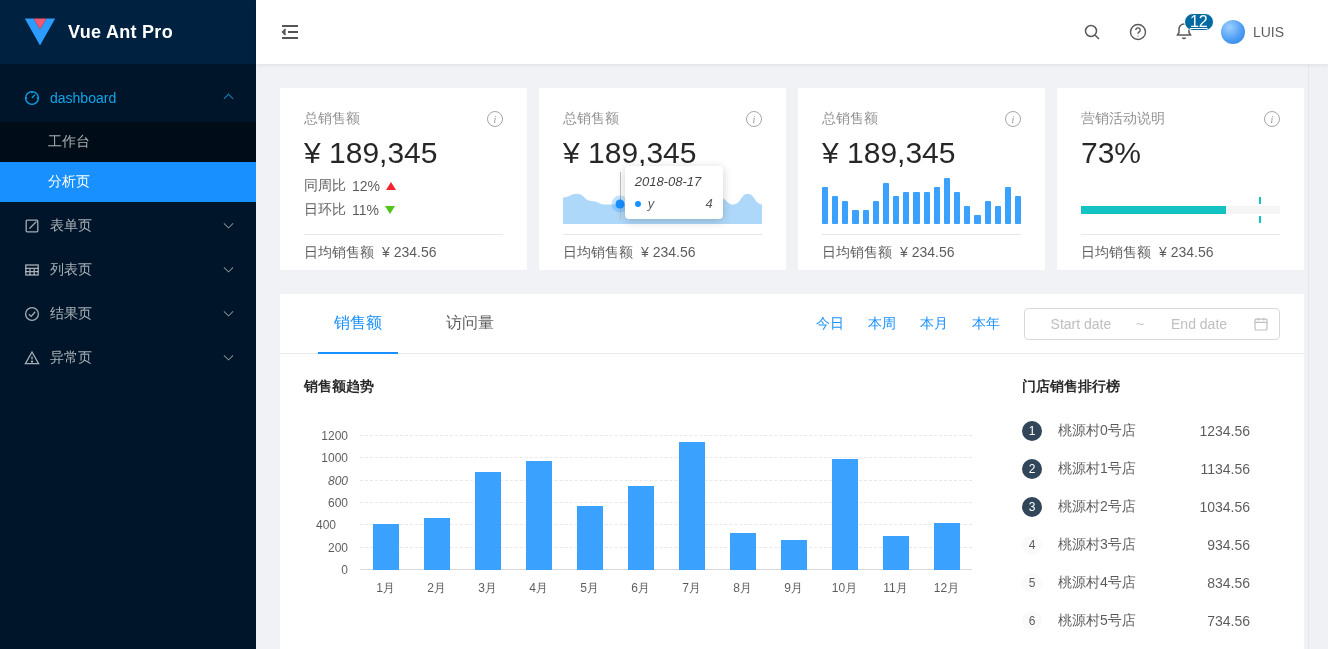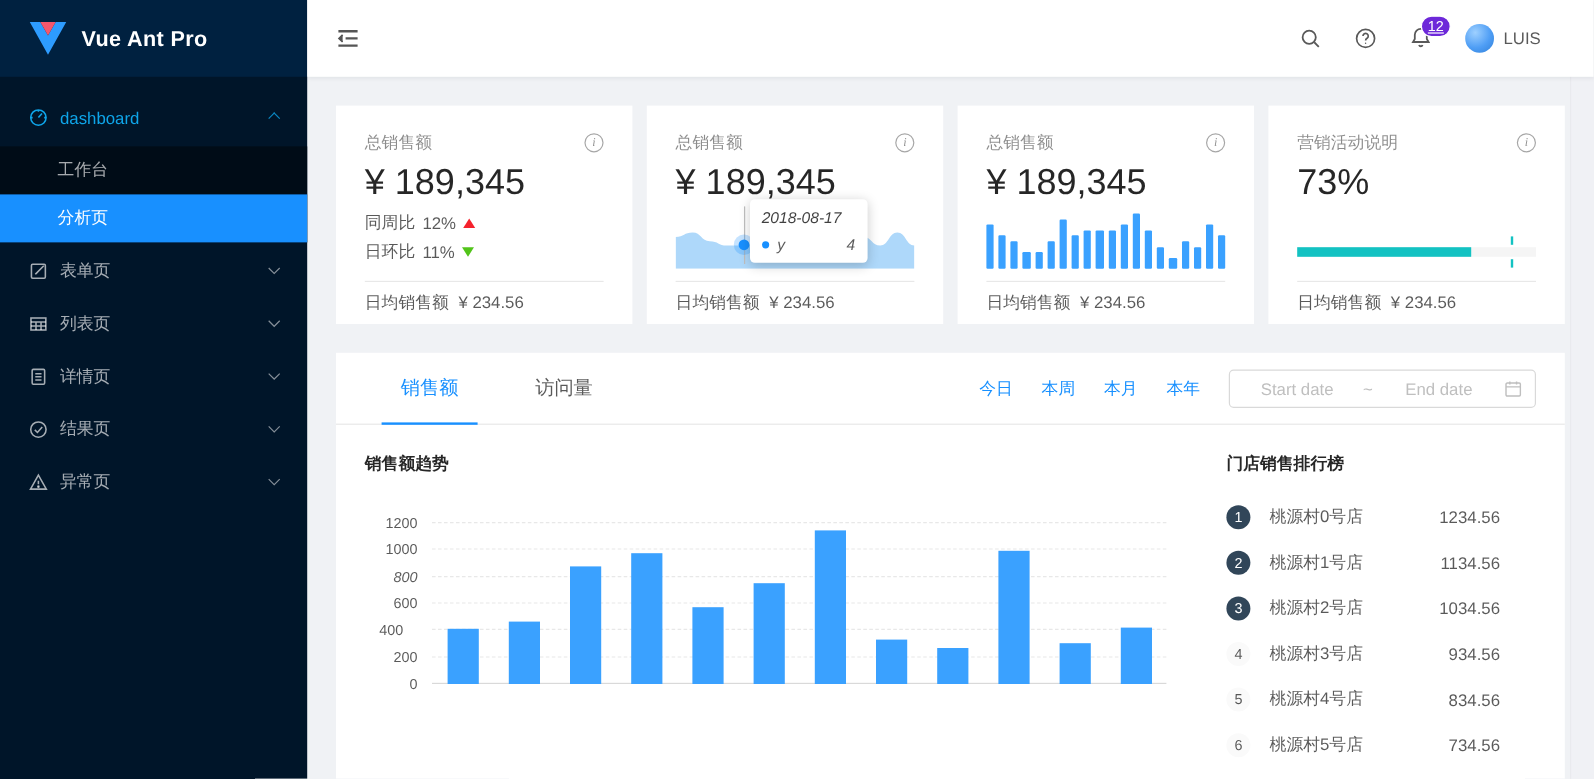--- a/index.html
+++ b/index.html
@@ -26,21 +26,21 @@
   .submenu-item { height:40px; display:flex; align-items:center; padding-left:48px; cursor:pointer; color:rgba(255,255,255,.65); }
   .submenu-item.selected { background:#1890ff; color:#fff; }
 
   
   .main { flex:1; display:flex; flex-direction:column; min-width:0; }
   .topbar { height:64px; background:#fff; display:flex; align-items:center; justify-content:space-between; padding:0 44px 0 24px; box-shadow:0 1px 4px rgba(0,21,41,.08); position:relative; z-index:5; }
   .trigger { cursor:pointer; display:flex; }
   .topbar-right { display:flex; align-items:center; gap:28px; }
   .hicon { width:18px; height:18px; color:#595959; cursor:pointer; display:inline-flex; }
   .bell-wrap { position:relative; cursor:pointer; }
-  .badge { position:absolute; top:-9px; left:9px; background:#6d28d9; color:#fff; font-size:12px; height:18px; line-height:16px; padding:0 5px; border-radius:9px; border:1px solid #fff;text-decoration:underline; }
+  .badge { position:absolute; top:-9px; left:9px; background:#0369a1; color:#fff; font-size:16px; height:18px; line-height:16px; padding:0 5px; border-radius:9px; border:1px solid #fff;text-decoration:underline; }
   .user { display:flex; align-items:center; gap:8px; cursor:pointer; color:rgba(0,0,0,.65); }
   .avatar { width:24px; height:24px; border-radius:50%; background:radial-gradient(circle at 35% 30%, #9ed0ff 0%, #4f9ef5 55%, #2f7fd8 100%); }
 
   .content { flex:1; padding:24px; overflow:hidden; }
 
   
   .stat-row { display:flex; gap:12px;justify-content:flex-end; }
   .stat-card { flex:1; height:182px; background:#fff; padding:20px 24px 8px; position:relative; }
   .card-head { display:flex; justify-content:space-between; align-items:center; color:rgba(0,0,0,.45); font-size:14px; height:22px; }
   .info-icon { width:16px; height:16px; border:1px solid rgba(0,0,0,.35); border-radius:50%; font-size:10px; font-style:italic; font-family:"Liberation Serif",serif; display:flex; align-items:center; justify-content:center; color:rgba(0,0,0,.45); cursor:pointer; }
@@ -162,30 +162,20 @@
       <span class="micon">
         <svg viewBox="0 0 16 16" fill="none" stroke="currentColor" stroke-width="1.3">
           <rect x="1.8" y="3" width="12.4" height="10"></rect>
             <path d="M1.8 6.3 h12.4 M1.8 9.6 h12.4 M6 6.3 V13 M10.2 6.3 V13"></path>
         </svg>
       </span>
       <span>列表页</span>
       <span class="chev down"></span>
     </div>
 
-    <div class="menu-item">
-      <span class="micon">
-        <svg viewBox="0 0 16 16" fill="none" stroke="currentColor" stroke-width="1.3">
-          <rect x="2.8" y="1.8" width="10.4" height="12.4" rx="1"></rect>
-            <path d="M5.4 5.4 h5.2 M5.4 8 h5.2 M5.4 10.6 h5.2"></path>
-        </svg>
-      </span>
-      <span>详情页</span>
-      <span class="chev down"></span>
-    </div>
 
     <div class="menu-item">
       <span class="micon">
         <svg viewBox="0 0 16 16" fill="none" stroke="currentColor" stroke-width="1.3">
           <circle cx="8" cy="8" r="6.4"></circle>
             <path d="M5 8.2 L7.2 10.4 L11.2 5.8"></path>
         </svg>
       </span>
       <span>结果页</span>
       <span class="chev down"></span>
@@ -435,20 +425,34 @@
                 </div>
               </div>
           <div class="ytick" style="bottom: 0%;">0</div>
               <div class="ytick" style="bottom: 16.6667%;">200</div>
               <div class="ytick" style="bottom: 33.3333%; text-align: center;">400</div>
               <div class="ytick" style="bottom: 50%;">600</div>
               <div class="ytick" style="bottom: 66.6667%; font-style: italic;">800</div>
               <div class="ytick" style="bottom: 83.3333%;">1000</div>
               <div class="ytick" style="bottom: 100%;">1200</div>
             </div>
+          <div class="xlabels" id="xlabels">
+              <div class="xlabel">1月</div>
+              <div class="xlabel">2月</div>
+              <div class="xlabel">3月</div>
+              <div class="xlabel">4月</div>
+              <div class="xlabel">5月</div>
+              <div class="xlabel">6月</div>
+              <div class="xlabel">7月</div>
+              <div class="xlabel">8月</div>
+              <div class="xlabel">9月</div>
+              <div class="xlabel">10月</div>
+              <div class="xlabel">11月</div>
+              <div class="xlabel">12月</div>
+            </div>
         </div>
 
         <div class="rank-col">
           <div class="block-title">门店销售排行榜</div>
           <div class="rank-list">
             <div class="rank-row">
               <span class="rank-badge top">1</span>
               <span class="rank-name">桃源村0号店</span>
               <span class="rank-value">1234.56</span>
             </div>

